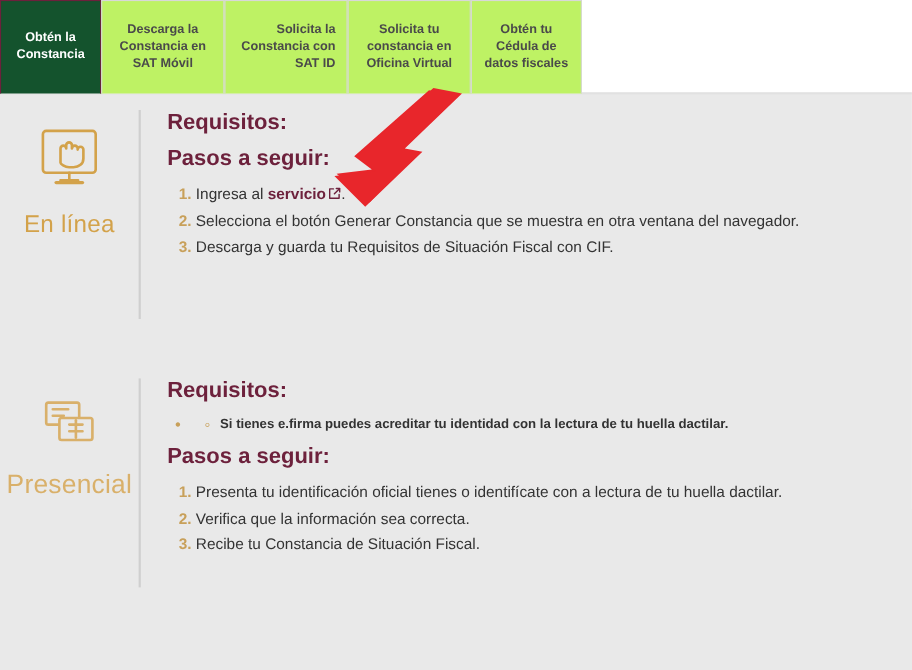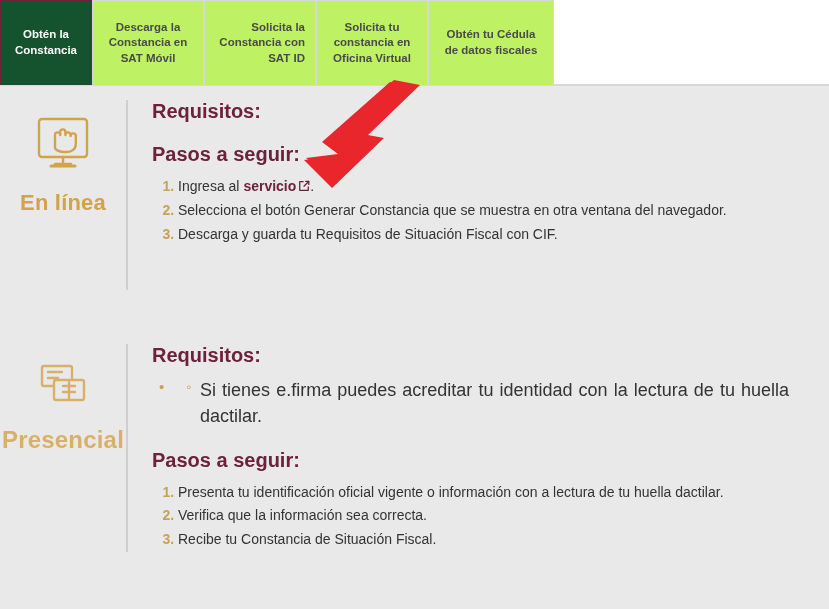--- a/index.html
+++ b/index.html
@@ -43,21 +43,21 @@
   }
   .tab.active {
     background: #14532d;
     color: #ffffff;
     border-color: #6d213c;
     width: 92px;
   }
   .tab.t2 { width: 112px; }
   .tab.t3 { width: 112px; text-align: right; }
   .tab.t4 { width: 112px; }
-  .tab.t5 { width: 126px; }
+  .tab.t5 { width: 101px; }
   .tab-filler {
     flex: 1;
     border-bottom: 1px solid #d8d8d8;
   }
 
   
   .panel {
     background: #e9e9e9;
     height: 524px;
     box-sizing: border-box;
@@ -77,21 +77,21 @@
     text-align: center;
     padding-top: 14px;
     color: #d3a24a;
   }
   .mode-icon {
     display: block;
     margin: 0 auto 10px auto;
   }
   .mode-name {
     font-size: 22px;
-    font-weight: bold;
+    font-weight: normal;
     letter-spacing: .2px;
   }
   .mode-name.presencial {
     color: #d9b06a;
     font-size: 24px;
   }
   .mode-name.enlinea {
     color: #d3a24a;
   }
 
@@ -101,21 +101,21 @@
     padding: 0 40px 0 24px;
     min-height: 190px;
   }
 
   h4.heading {
     margin: 0 0 10px 0;
     font-size: 20px;
     color: #6d213c;
     font-weight: bold;
   }
-  h4.heading.second { margin-top: 20px; }
+  h4.heading.second { margin-top: 10px; }
 
   ul.bullets {
     margin: 0 0 0 0;
     padding-left: 22px;
     list-style: none;
   }
   ul.bullets > li {
     position: relative;
     font-size: 14px;
     color: #333333;
@@ -131,24 +131,25 @@
     color: #c8a05a;
     font-size: 15px;
   }
   ul.subbullets {
     margin: 2px 0 0 0;
     padding-left: 26px;
     list-style: none;
   }
   ul.subbullets > li {
     position: relative;
-    font-size: 18px;
+    font-size: 12px;
     color: #333333;
     line-height: 1.45;
     text-align: justify;
+    font-weight: bold;
   }
   ul.subbullets > li::before {
     content: "◦";
     position: absolute;
     left: -14px;
     top: -1px;
     color: #c8a05a;
     font-size: 15px;
   }
 
@@ -272,21 +273,21 @@
             <li>
               <span>Si tienes e.firma puedes acreditar tu identidad con la lectura de tu huella dactilar.</span>
             </li>
           </ul>
         </li>
       </ul>
 
       <h4 class="heading second">Pasos a seguir:</h4>
       <ol class="steps">
         <li>
-          <span>Presenta tu identificación oficial vigente o información con a lectura de tu huella dactilar.</span>
+          <span>Presenta tu identificación oficial tienes o identifícate con a lectura de tu huella dactilar.</span>
         </li>
         <li>
           <span>Verifica que la información sea correcta.</span>
         </li>
         <li>
           <span>Recibe tu Constancia de Situación Fiscal.</span>
         </li>
       </ol>
     </div>
   </div>

